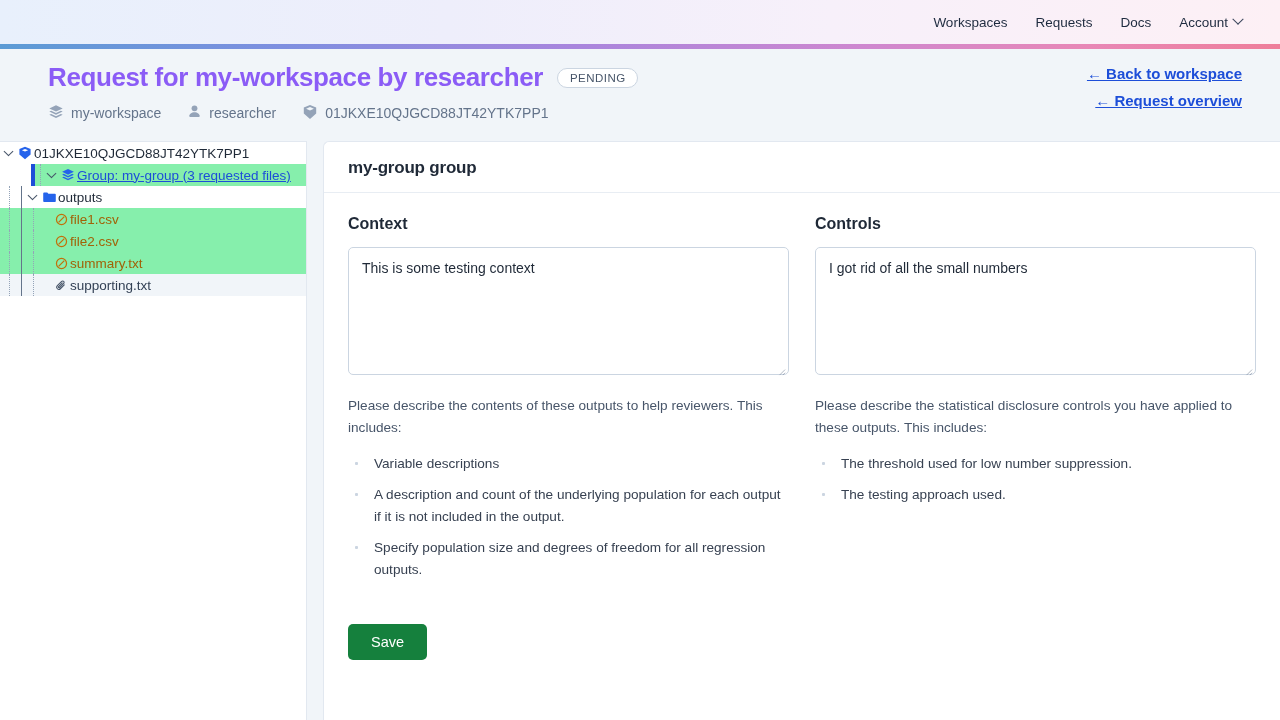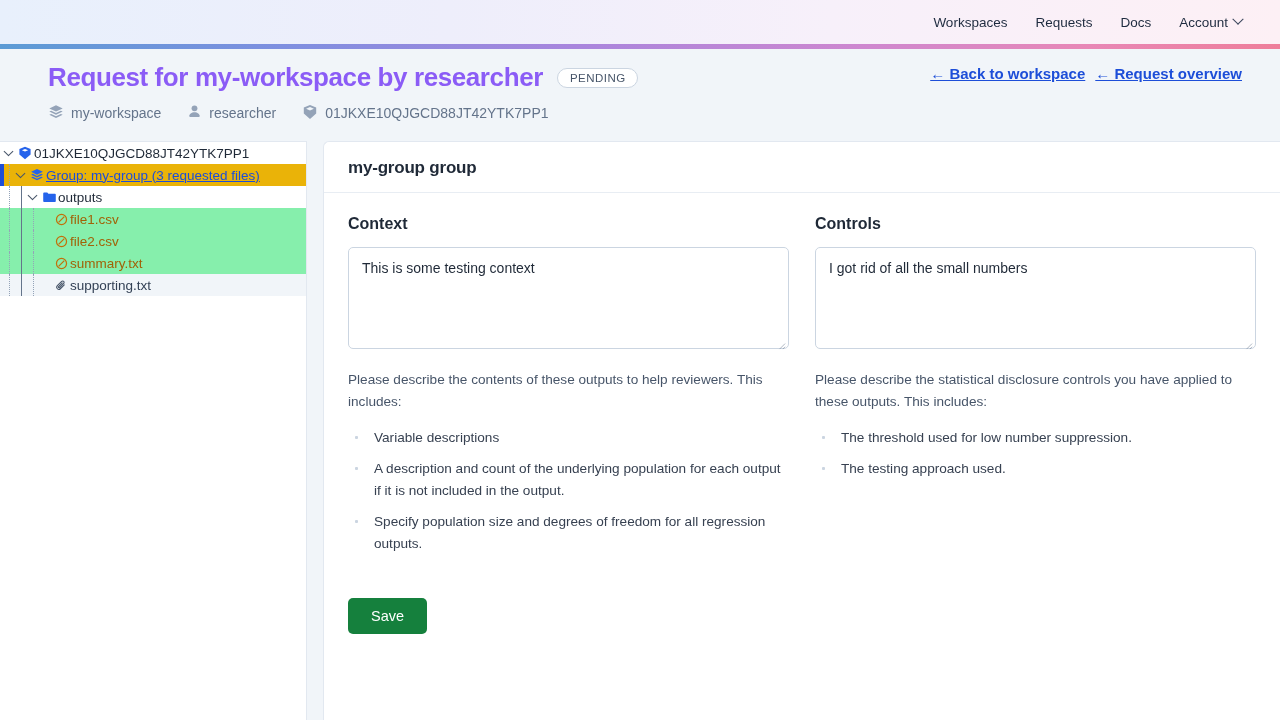--- a/index.html
+++ b/index.html
@@ -66,21 +66,21 @@
     margin-top: 11px;
   }
   .meta-item {
     display: flex; align-items: center; gap: 7px;
     font-size: 14px; color: #64748b;
   }
   .meta-item svg { flex: none; }
 
   .header-links {
     position: absolute; right: 38px; top: 16px;
-    display: flex; flex-direction: row; align-items: flex-end; gap: 10px;
+    display: flex; flex-direction: column; align-items: flex-end; gap: 10px;
   }
   .header-link {
     font-size: 15px; color: #1d4ed8; text-decoration: underline;
     font-weight: bold; cursor: pointer; white-space: nowrap;
   }
 
   
   .body-split {
     display: flex;
     height: calc(720px - 44px - 5px - 92px);
@@ -96,21 +96,21 @@
     border-top: 1px solid #e2e8f0;
     overflow: hidden;
     position: relative;
   }
   .tree { padding: 0; margin: 0; list-style: none; font-size: 13.5px; }
   .tree-row {
     display: flex; align-items: center;
     height: 22px; padding-right: 6px;
     position: relative; white-space: nowrap; cursor: pointer;
   }
-  .tree-row.selected { background: #eab308; }
+  .tree-row.selected { background: #86efac; margin-left: 31px; }
   .tree-row.selected::before {
     content: ""; position: absolute; left: 0; top: 0; bottom: 0;
     width: 4px; background: #1d4ed8;
   }
   .tree-row.filerow { background: #86efac; }
   .tree-row.supportrow { background: #f1f5f9; }
   .twisty {
     width: 16px; flex: none;
     display: flex; align-items: center; justify-content: center;
   }
@@ -159,21 +159,21 @@
     color: #1f2937; letter-spacing: -0.2px;
   }
   .card-body { padding: 22px 24px 0 24px; }
   .cols { display: flex; gap: 26px; }
   .col { flex: 1 1 0; min-width: 0; }
   .field-label {
     font-size: 16px; font-weight: bold; color: #1f2937;
     margin: 0 0 14px 0;
   }
   .ta {
-    width: 100%; height: 102px;
+    width: 100%; height: 128px;
     border: 1px solid #cbd5e1; border-radius: 5px;
     padding: 11px 13px;
     font-family: "Liberation Sans", sans-serif;
     font-size: 14px; color: #1f2937; line-height: 1.4;
     resize: none; background: #fff; outline: none;
     overflow: hidden;
   }
   .ta-wrap { position: relative; }
   .ta-grip {
     position: absolute; right: 3px; bottom: 3px;

